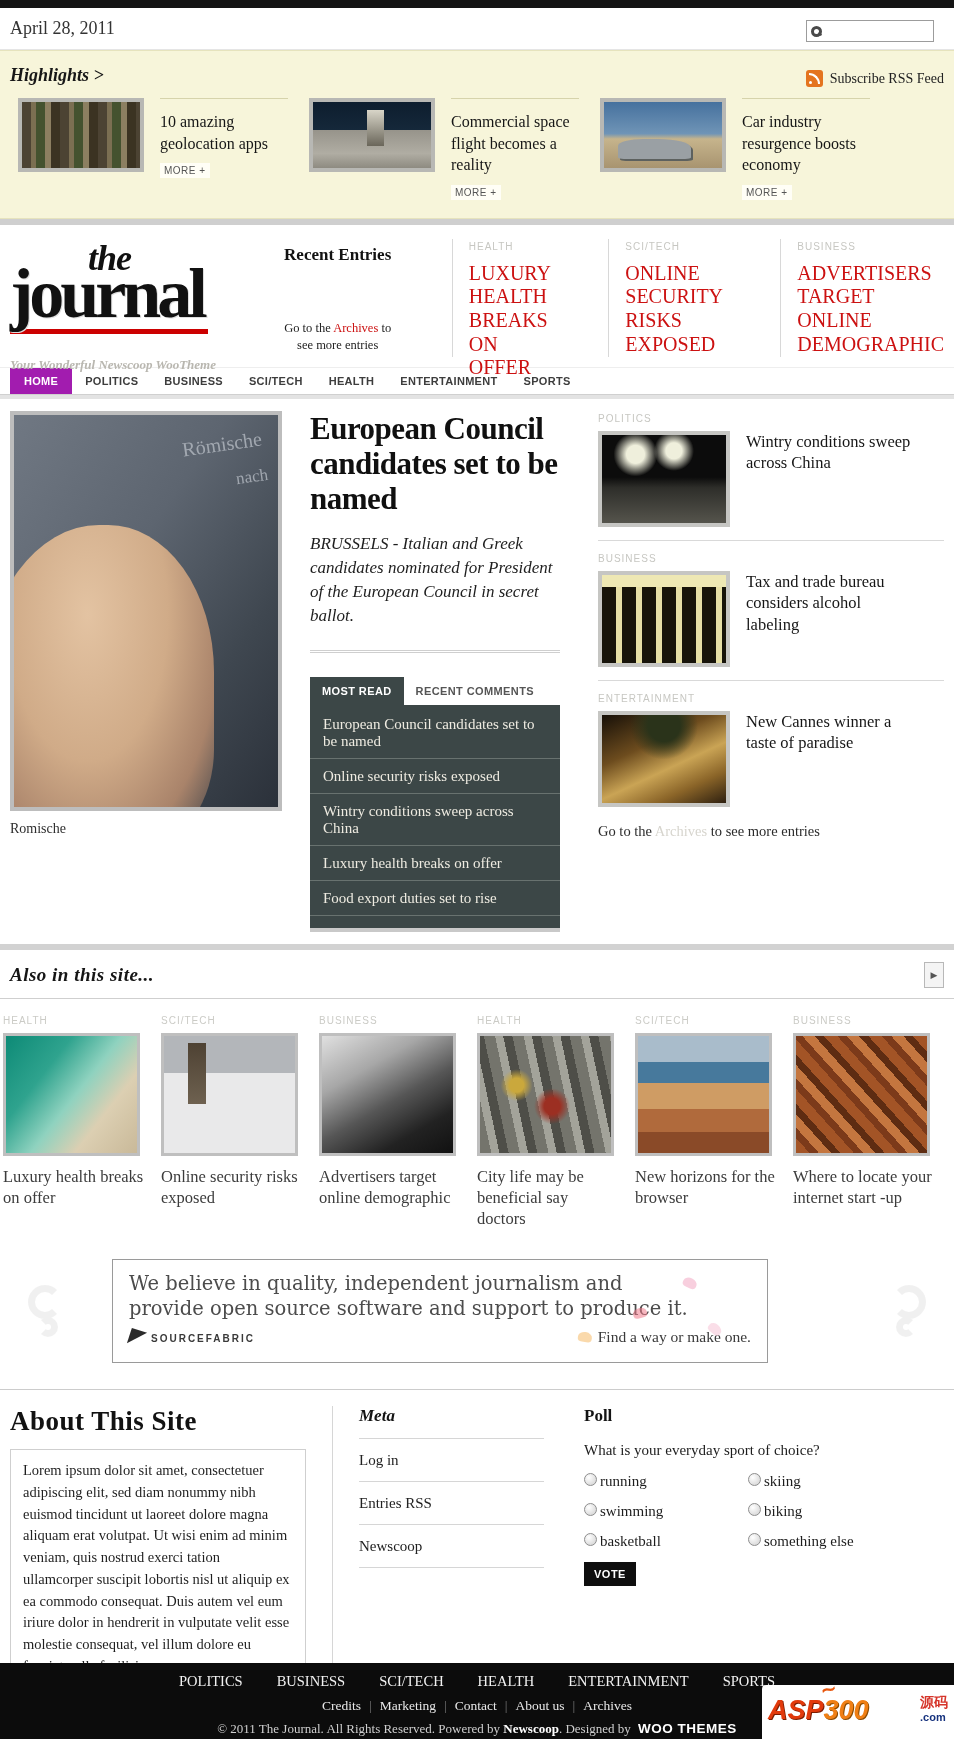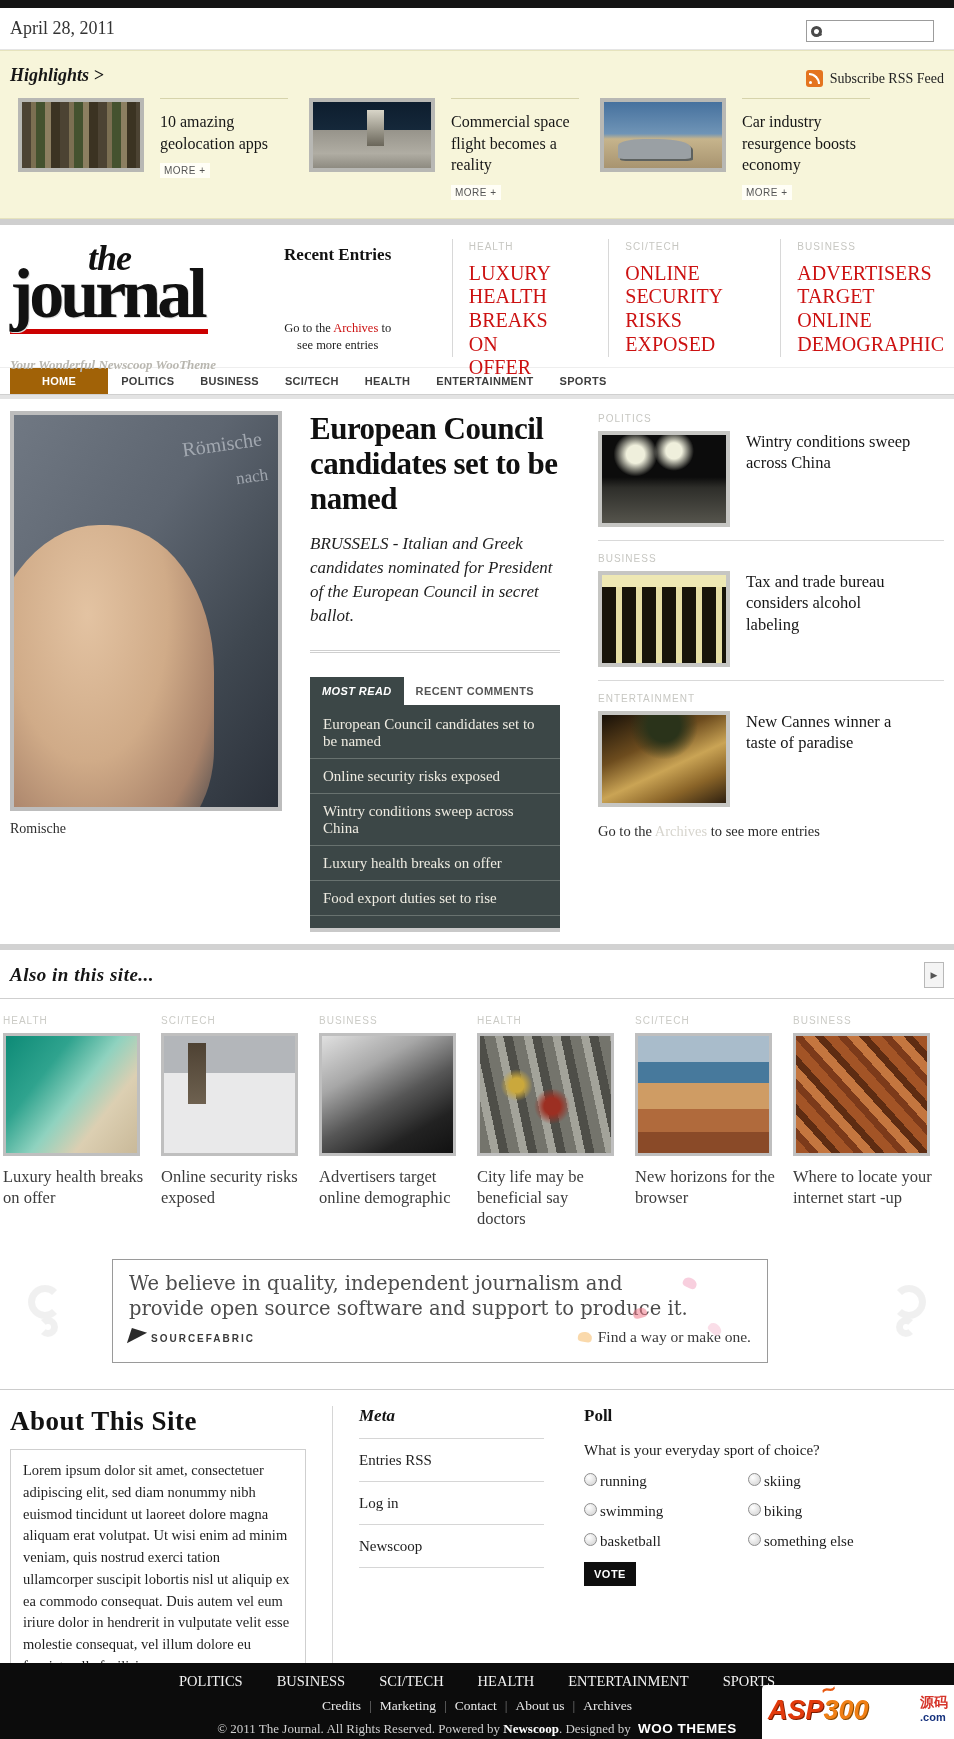--- a/index.html
+++ b/index.html
@@ -46,41 +46,41 @@
   .recent-title { font-weight:bold; font-size:17px; color:#121212; }
   .archive-note { margin-top:auto; font-size:12.5px; color:#222; line-height:1.3; padding-bottom:4px; }
   .archive-link-red { color:#cc1111; }
   .mast-col { flex:1; border-left:1px solid #d8d8d8; padding:2px 0 0 16px; margin-left:14px; }
   .cat-label { font-family:"Liberation Sans",sans-serif; font-size:10px; letter-spacing:1px; color:#c7c7c2; }
   .mast-head { margin-top:10px; font-size:20px; line-height:1.18; color:#cc1111; font-weight:normal; }
 
   
   .nav { display:flex; padding-left:10px; align-items:stretch; height:27px; border-top:1px solid #eee; }
   .nav-item { font-family:"Liberation Sans",sans-serif; font-size:11px; font-weight:bold; color:#3d3d3d; letter-spacing:.3px; display:flex; align-items:center; padding:0 13px; cursor:pointer; }
-  .nav-item.active { background:#a16207; color:#fff; padding:0 32px; }
+  .nav-item.active { background:#a21caf; color:#fff; padding:0 14px; }
   .nav-under { height:5px; background:#e3e3e3; border-top:1px solid #d0d0d0; }
 
   
   .main { display:flex; padding:12px 10px 4px; }
   .photo-col { width:280px; flex:0 0 auto; }
   .feature-photo { width:272px; height:400px; border:4px solid #bdbdbd; position:relative; overflow:hidden;
       background:linear-gradient(125deg,#707883 0%,#5d6570 40%,#3f4750 72%,#2b313a 100%); }
   .feature-photo .bust { position:absolute; left:-30px; top:110px; width:230px; height:320px; border-radius:50% 46% 30% 30%;
       background:radial-gradient(ellipse at 45% 28%,#e3c3a2 0%,#d0ab88 45%,#a9836a 75%,rgba(120,95,80,0) 100%); }
   .photo-word { position:absolute; color:#aeb4bc; font-size:20px; transform:rotate(-8deg); opacity:.85; }
   .photo-word.w1 { top:18px; right:16px; }
   .photo-word.w2 { top:52px; right:10px; font-size:17px; }
   .photo-caption { margin-top:10px; font-size:14px; color:#2e2e2e; }
   .feature-body { flex:1; padding:0 20px 0 20px; }
   .feature-headline { font-size:31px; font-weight:bold; line-height:1.13; color:#101010; letter-spacing:-.5px; }
   .standfirst { margin-top:16px; font-style:italic; font-size:17px; line-height:1.42; color:#1e1e1e; }
   .double-rule { margin-top:22px; height:3px; border-top:1px solid #cfcfcf; border-bottom:1px solid #cfcfcf; }
   .tabs { display:flex; margin-top:24px; }
   .tab { font-family:"Liberation Sans",sans-serif; font-size:11px; font-weight:bold; letter-spacing:.4px; padding:8px 12px; color:#555; cursor:pointer; }
-  .tab.active { background:#3c4747; color:#fff;font-style:italic; }
+  .tab.active { background:#3c4747; color:#fff; }
   .mr-panel { background:#3c4747; padding:2px 0 12px; border-bottom:4px solid #c9c9c9; }
   .mr-item { font-size:15px; color:#eeebe1; padding:9px 13px 8px; border-bottom:1px solid #68726f; cursor:pointer; }
   .sidebar { width:364px; flex:0 0 auto; padding-left:18px; }
   .sb-story { padding:2px 0 0; }
   .sb-row { display:flex; margin-top:7px; }
   .sb-thumb { width:132px; height:96px; border:4px solid #c6c6c3; flex:0 0 auto; }
   .sb-title { margin-left:16px; font-size:16.5px; line-height:1.3; color:#161616; width:170px; }
   .sb-sep { border-bottom:1px solid #d9d9d9; margin:13px 0 10px; }
   .sb-archive { margin-top:16px; font-size:14.5px; color:#2b2b2b; }
   .archive-link-gray { color:#d7d5ce; }
@@ -382,22 +382,22 @@
     </div>
   </div>
 
   <div class="site-footer">
     <div class="about-col">
       <div class="about-title">About This Site</div>
       <div class="about-box">Lorem ipsum dolor sit amet, consectetuer adipiscing elit, sed diam nonummy nibh euismod tincidunt ut laoreet dolore magna aliquam erat volutpat. Ut wisi enim ad minim veniam, quis nostrud exerci tation ullamcorper suscipit lobortis nisl ut aliquip ex ea commodo consequat. Duis autem vel eum iriure dolor in hendrerit in vulputate velit esse molestie consequat, vel illum dolore eu feugiat nulla facilisis.</div>
     </div>
     <div class="meta-col">
       <div class="meta-title">Meta</div>
+      <div class="meta-item">Log in</div>
       <div class="meta-item">Entries RSS</div>
-      <div class="meta-item">Log in</div>
       <div class="meta-item">Newscoop</div>
     </div>
     <div class="poll-col">
       <div class="poll-title">Poll</div>
       <div class="poll-q">What is your everyday sport of choice?</div>
       <div class="poll-grid">
         <label class="poll-opt">
             <span class="radio"></span>
             <span>running</span>
           </label>

